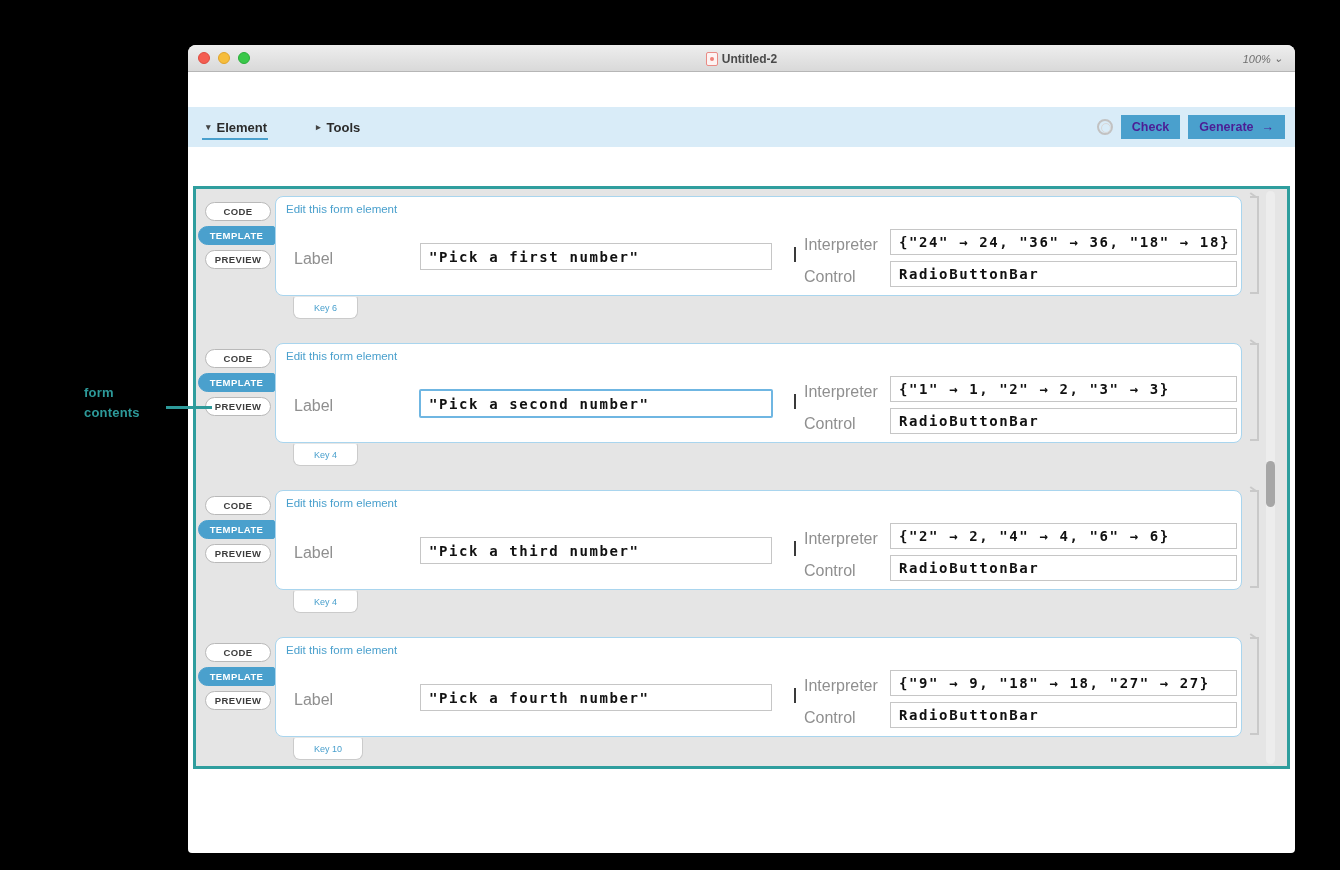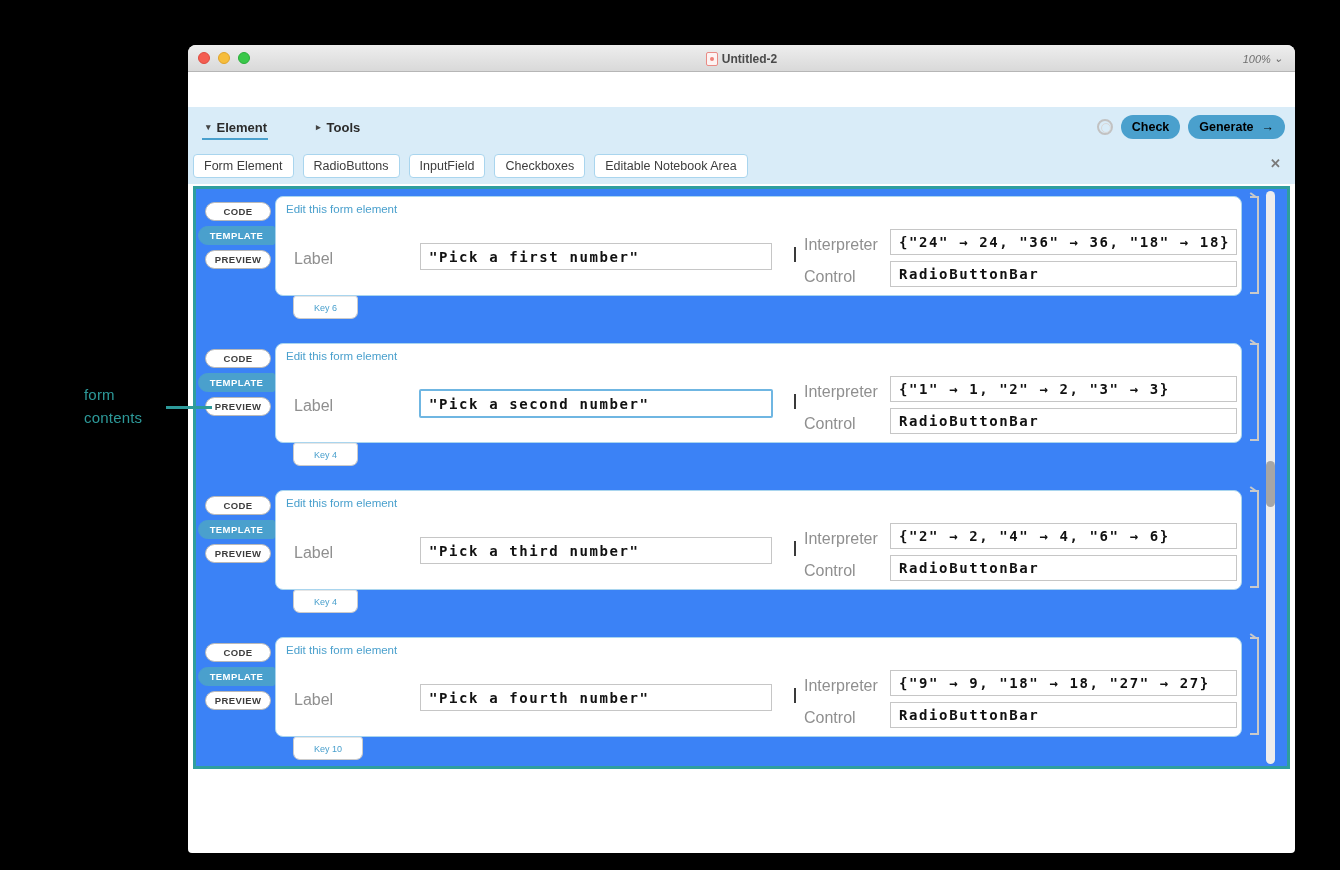--- a/index.html
+++ b/index.html
@@ -43,33 +43,33 @@
   .toolbar{position:absolute;left:0;top:62px;width:100%;height:40px;background:#d9ecf8;}
   .menu{position:absolute;top:0;height:40px;display:flex;align-items:center;gap:6px;
         color:#2b2b2b;font-size:13px;font-weight:bold;}
   .menu .arrow{font-size:9px;color:#444;}
   .menu-insert{left:18px;}
   .menu-insert::after{content:"";position:absolute;left:-4px;bottom:7px;width:66px;height:2px;background:#4aa0cd;}
   .menu-tools{left:128px;}
   .toolbar-right{position:absolute;right:10px;top:0;height:40px;display:flex;align-items:center;gap:8px;}
   .gear{width:16px;height:16px;border:2px solid #c2c2c2;border-radius:50%;position:relative;}
   .gear::after{content:"";position:absolute;left:2px;top:2px;width:8px;height:8px;border:1.5px solid #d8d8d8;border-radius:50%;}
-  .btn{background:#4aa0cd;color:#000000;font-size:12.5px;font-weight:bold;border:none;
-       border-radius:12px;padding:5px 11px;display:flex;align-items:center;gap:8px;cursor:default;}
+  .btn{background:#4aa0cd;color:#4c1d95;font-size:12.5px;font-weight:bold;border:none;
+       border-radius:0;padding:5px 11px;display:flex;align-items:center;gap:8px;cursor:default;}
 
   
   .palette{position:absolute;left:0;top:102px;width:100%;height:37px;background:#d9ecf8;
            display:flex;align-items:center;padding-left:5px;gap:9px;}
   .pal-btn{background:#fff;border:1.5px solid #a9d5ee;border-radius:4px;color:#3d3d3d;
            font-size:12.5px;padding:4px 10px;white-space:nowrap;}
   .pal-close{position:absolute;right:14px;top:9px;color:#7a7a7a;font-size:13px;font-weight:bold;}
 
   
   .form-area{position:absolute;left:5px;top:141px;width:1097px;height:583px;
-             border:3px solid #2f9e9e;background:#3b82f6;}
+             border:3px solid #2f9e9e;background:#e5e5e5;}
   .rows{position:absolute;left:0;top:3px;width:100%;}
   .form-card-row{position:relative;height:147px;}
 
   .tab-col{position:absolute;left:0;top:10px;width:80px;}
   .tab{width:66px;height:19px;margin:0 0 5px 9px;background:#fff;border:1px solid #b9b9b9;
        border-radius:10px;display:flex;align-items:center;justify-content:center;
        font-size:9.5px;font-weight:bold;letter-spacing:.4px;color:#3c3c3c;}
   .tab.active{width:77px;margin-left:2px;background:#4aa0cd;border-color:#4aa0cd;color:#fff;
        border-radius:10px 2px 2px 10px;}
 
@@ -97,22 +97,22 @@
 
   .cell-bracket{position:absolute;right:28px;top:4px;width:9px;height:98px;
                 border-right:2px solid #c9c9c9;border-top:2px solid #c9c9c9;border-bottom:2px solid #c9c9c9;}
   .cell-bracket::before{content:"";position:absolute;left:-1px;top:-2px;width:7px;height:2px;
                 background:#c9c9c9;transform:rotate(35deg);transform-origin:right center;}
 
   .scroll-track{position:absolute;right:12px;top:2px;bottom:2px;width:9px;background:#ededed;border-radius:5px;}
   .scroll-thumb{position:absolute;right:12px;top:272px;width:9px;height:46px;background:#a6a6a6;border-radius:5px;}
 
   
-  .annotation{position:absolute;left:84px;top:383px;color:#2d9a9a;font-size:15px;
-              font-weight:normal;line-height:1.55;letter-spacing:.2px;}
+  .annotation{position:absolute;left:84px;top:383px;color:#2d9a9a;font-size:13px;
+              font-weight:bold;line-height:1.55;letter-spacing:.2px;}
   .annotation-line{position:absolute;left:166px;top:406px;width:46px;height:2.5px;background:#2d9a9a;z-index:6;}
 </style>
 </head>
 <body>
 
 <div id="stage">
 
   <div class="annotation">
     <div>form</div>
     <div>contents</div>
@@ -152,28 +152,20 @@
         <button class="btn">
           <span>Check</span>
         </button>
         <button class="btn">
           <span>Generate</span>
           <span>→</span>
         </button>
       </div>
     </div>
 
-    <div class="palette">
-      <button class="pal-btn">Form Element</button>
-      <button class="pal-btn">RadioButtons</button>
-      <button class="pal-btn">InputField</button>
-      <button class="pal-btn">Checkboxes</button>
-      <button class="pal-btn">Editable Notebook Area</button>
-      <span class="pal-close">✕</span>
-    </div>
 
     <div class="form-area">
       <div class="rows">
           <section class="form-card-row">
     <div class="tab-col">
       <div class="tab">CODE</div>
       <div class="tab active">TEMPLATE</div>
       <div class="tab">PREVIEW</div>
     </div>
     <div class="card">

